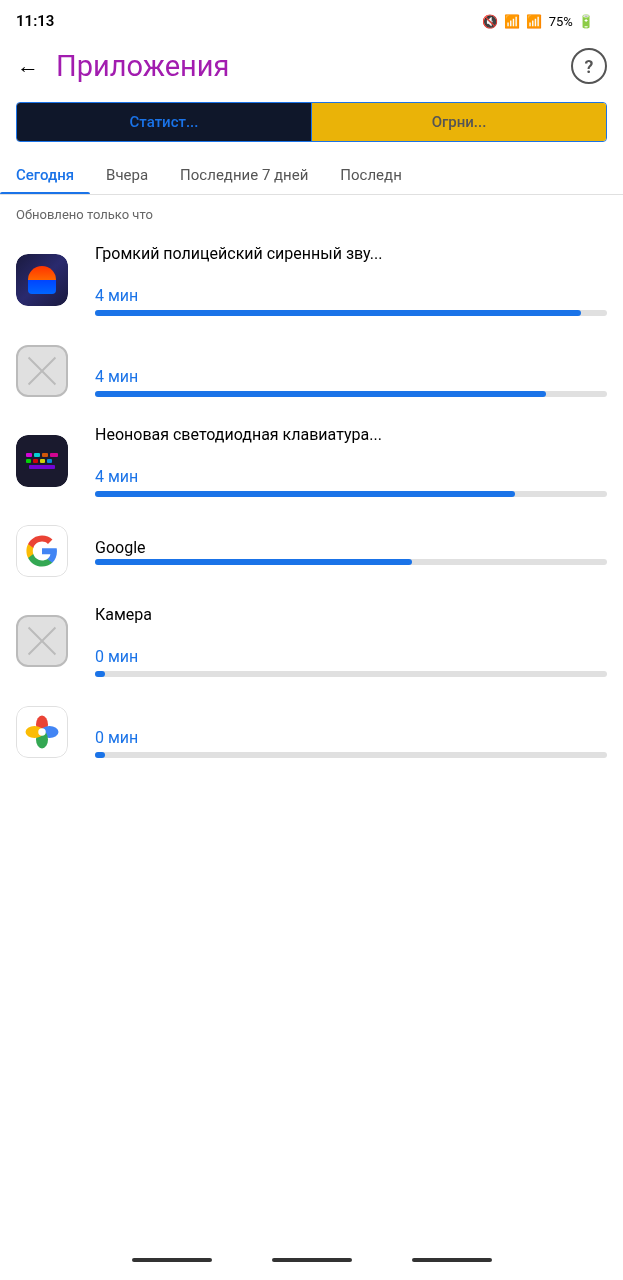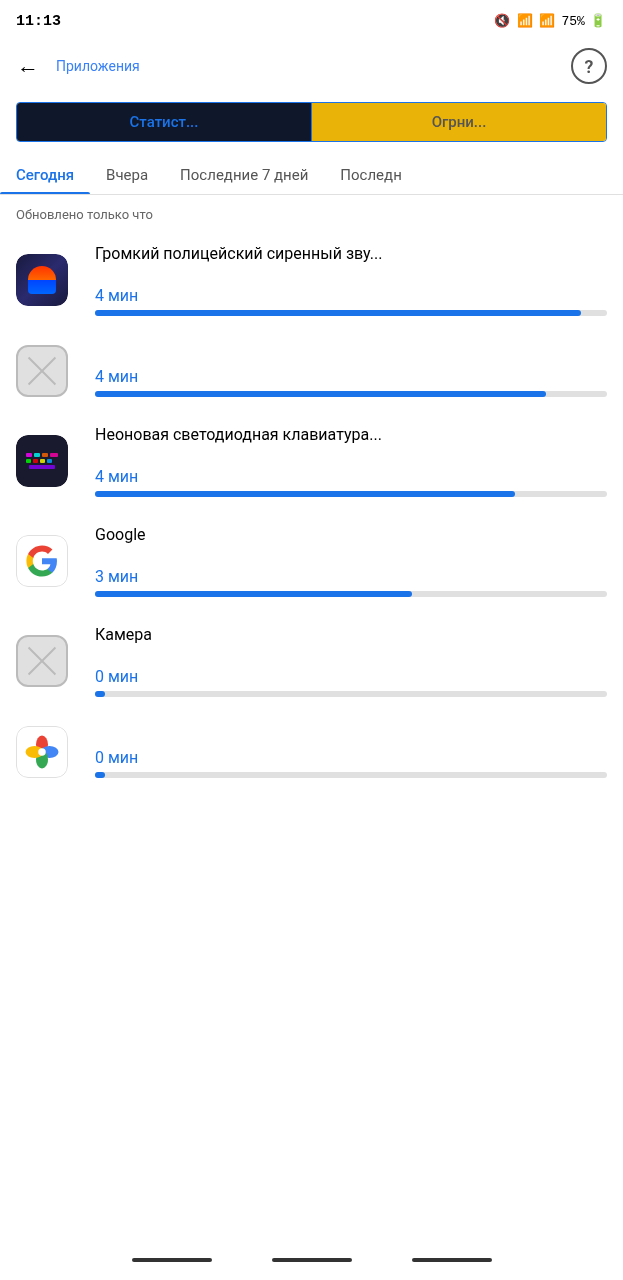--- a/index.html
+++ b/index.html
@@ -10,24 +10,23 @@
       width: 623px;
       min-height: 1280px;
       overflow-x: hidden;
     }
 
     
     .status-bar {
       display: flex;
       justify-content: space-between;
       align-items: center;
-      padding: 8px 16px 4px 16px;
+      padding: 8px 28px 4px 16px;
       background: #ffffff;
       height: 38px;
-      font-family: Liberation Mono, monospace;
     }
     .status-time {
       font-size: 15px;
       font-weight: 600;
       color: #000;
     }
     .status-icons {
       display: flex;
       align-items: center;
       gap: 6px;
@@ -56,23 +55,23 @@
       display: flex;
       align-items: center;
       justify-content: center;
       cursor: pointer;
     }
     .back-arrow {
       font-size: 22px;
       color: #000;
     }
     .header-title {
-      font-size: 14px;
+      font-size: 29px;
       font-weight: 400;
-      color: #3b82f6;
+      color: #a21caf;
     }
     .help-btn {
       width: 36px;
       height: 36px;
       border: 2px solid #555;
       border-radius: 50%;
       display: flex;
       align-items: center;
       justify-content: center;
       cursor: pointer;
@@ -404,21 +403,20 @@
         <svg width="34" height="34" viewBox="0 0 48 48">
           <path fill="#4285F4" d="M45.12 24.5c0-1.56-.14-3.06-.4-4.5H24v8.51h11.84c-.51 2.75-2.06 5.08-4.39 6.64v5.52h7.11c4.16-3.83 6.56-9.47 6.56-16.17z"></path>
           <path fill="#34A853" d="M24 46c5.94 0 10.92-1.97 14.56-5.33l-7.11-5.52c-1.97 1.32-4.49 2.1-7.45 2.1-5.73 0-10.58-3.87-12.31-9.07H4.34v5.7C7.96 41.07 15.4 46 24 46z"></path>
           <path fill="#FBBC05" d="M11.69 28.18C11.25 26.86 11 25.45 11 24s.25-2.86.69-4.18v-5.7H4.34C2.85 17.09 2 20.45 2 24c0 3.55.85 6.91 2.34 9.88l7.35-5.7z"></path>
           <path fill="#EA4335" d="M24 10.75c3.23 0 6.13 1.11 8.41 3.29l6.31-6.31C34.91 4.18 29.93 2 24 2 15.4 2 7.96 6.93 4.34 14.12l7.35 5.7c1.73-5.2 6.58-9.07 12.31-9.07z"></path>
         </svg>
       </div>
     </div>
     <div class="app-info">
       <div class="app-name">Google</div>
-      <div class="app-time">3 мин</div>
       <div class="progress-bar-bg">
         <div class="progress-bar-fill" style="width:62%"></div>
       </div>
     </div>
   </div>
 
   <div class="app-item">
     <div class="app-icon placeholder"></div>
     <div class="app-info">
       <div class="app-name">Камера</div>

